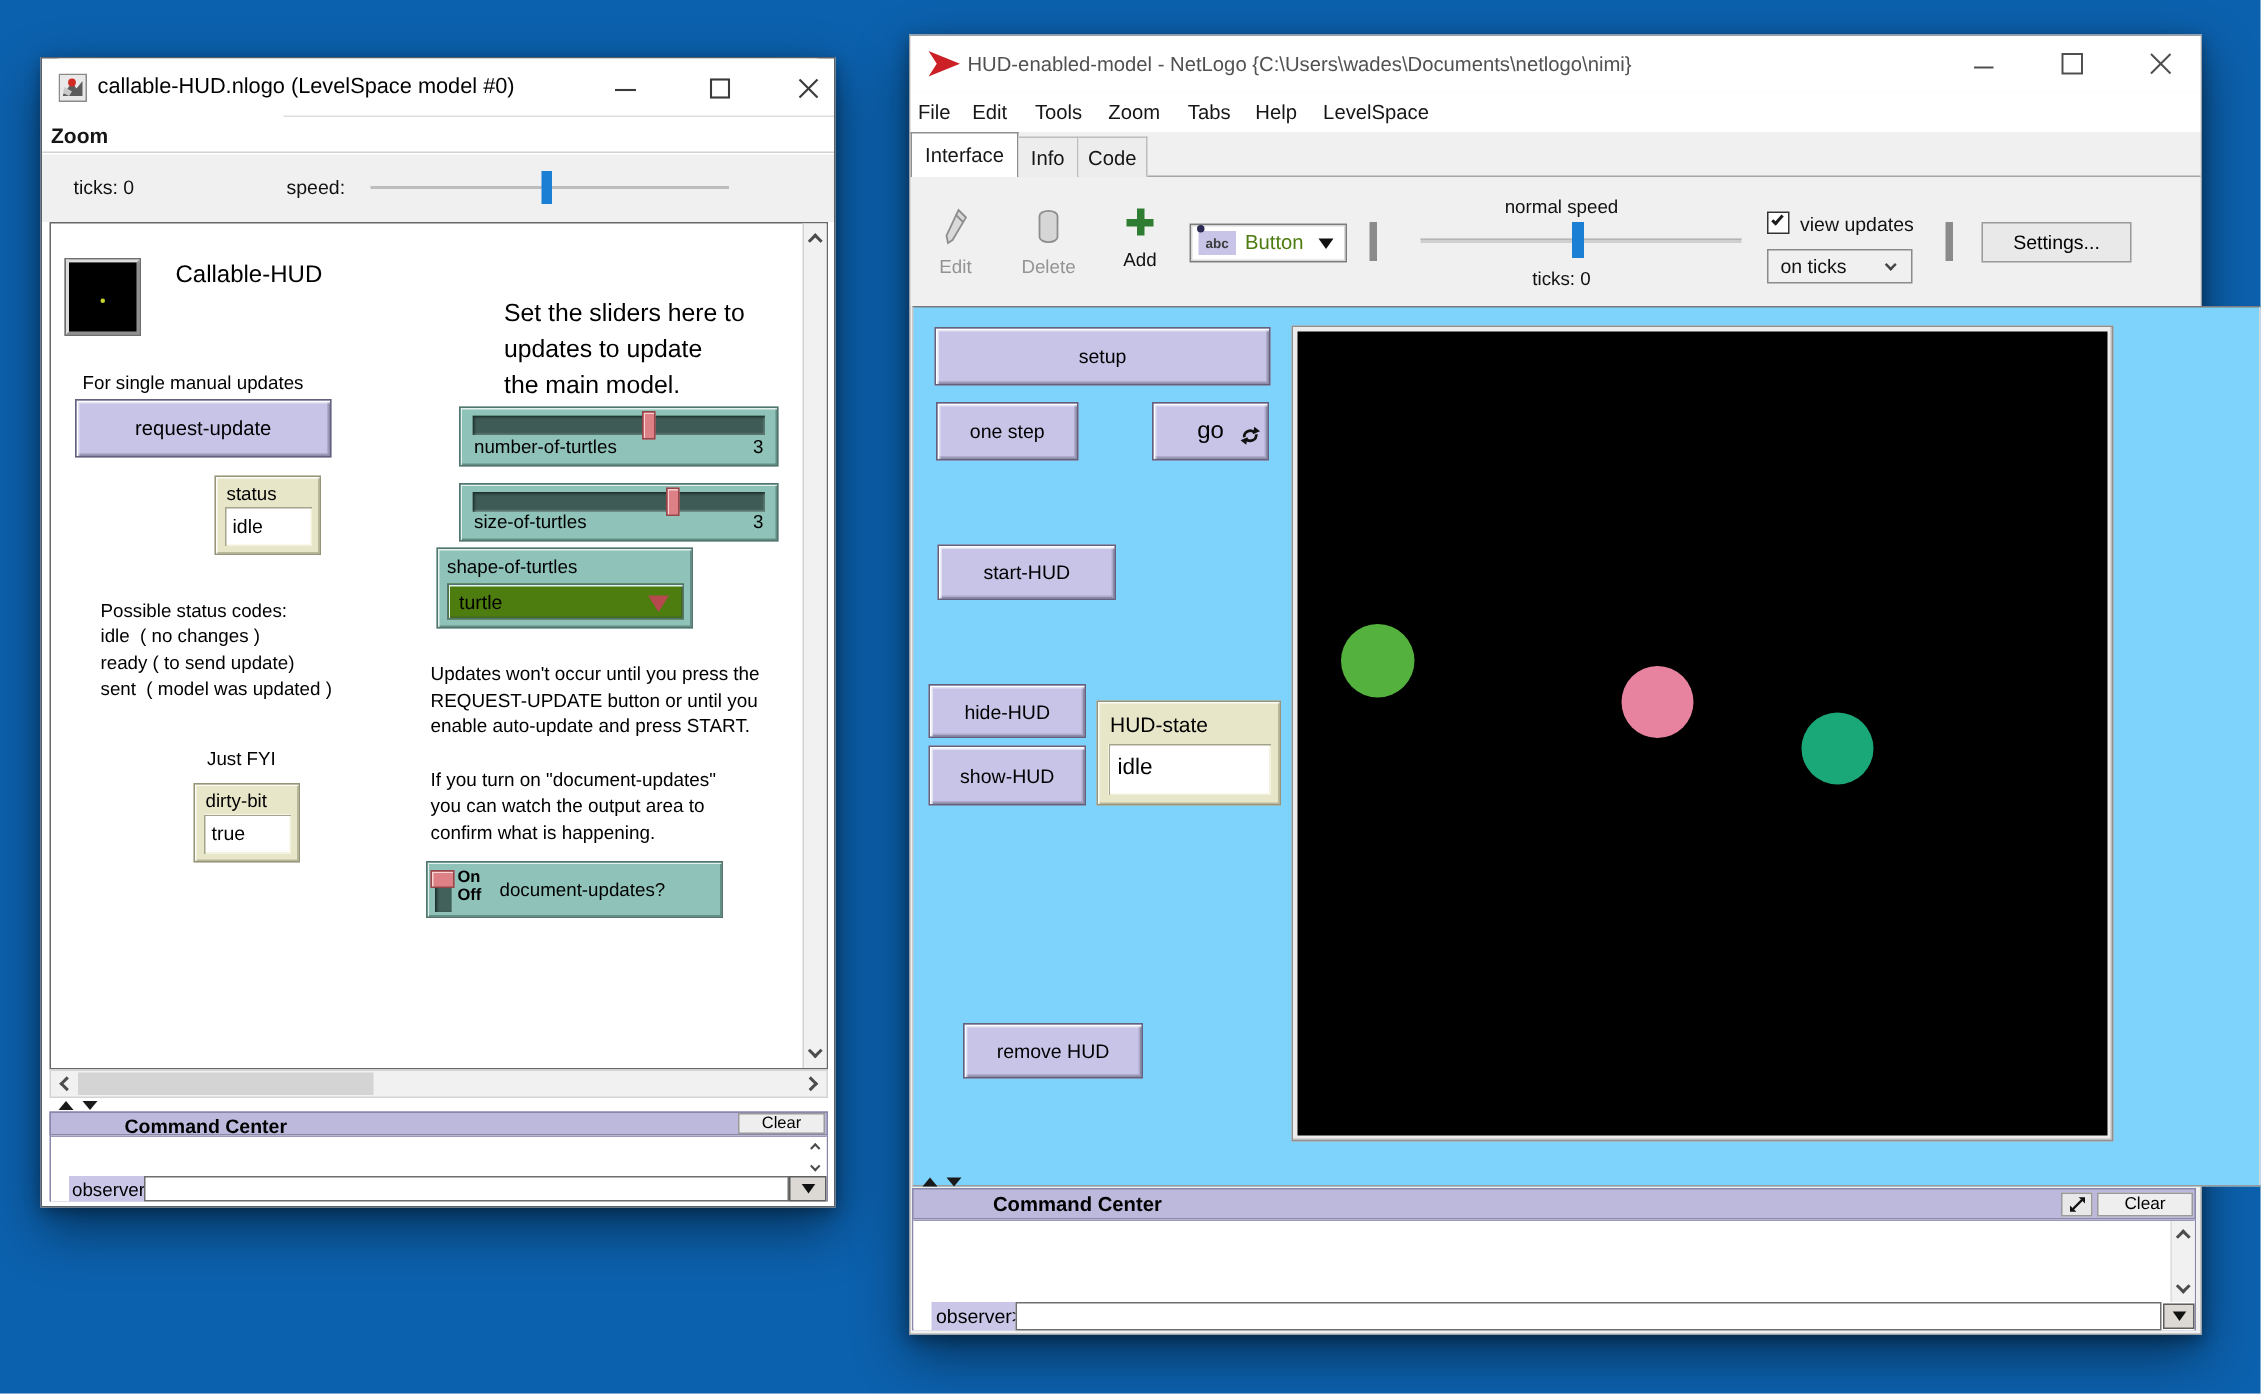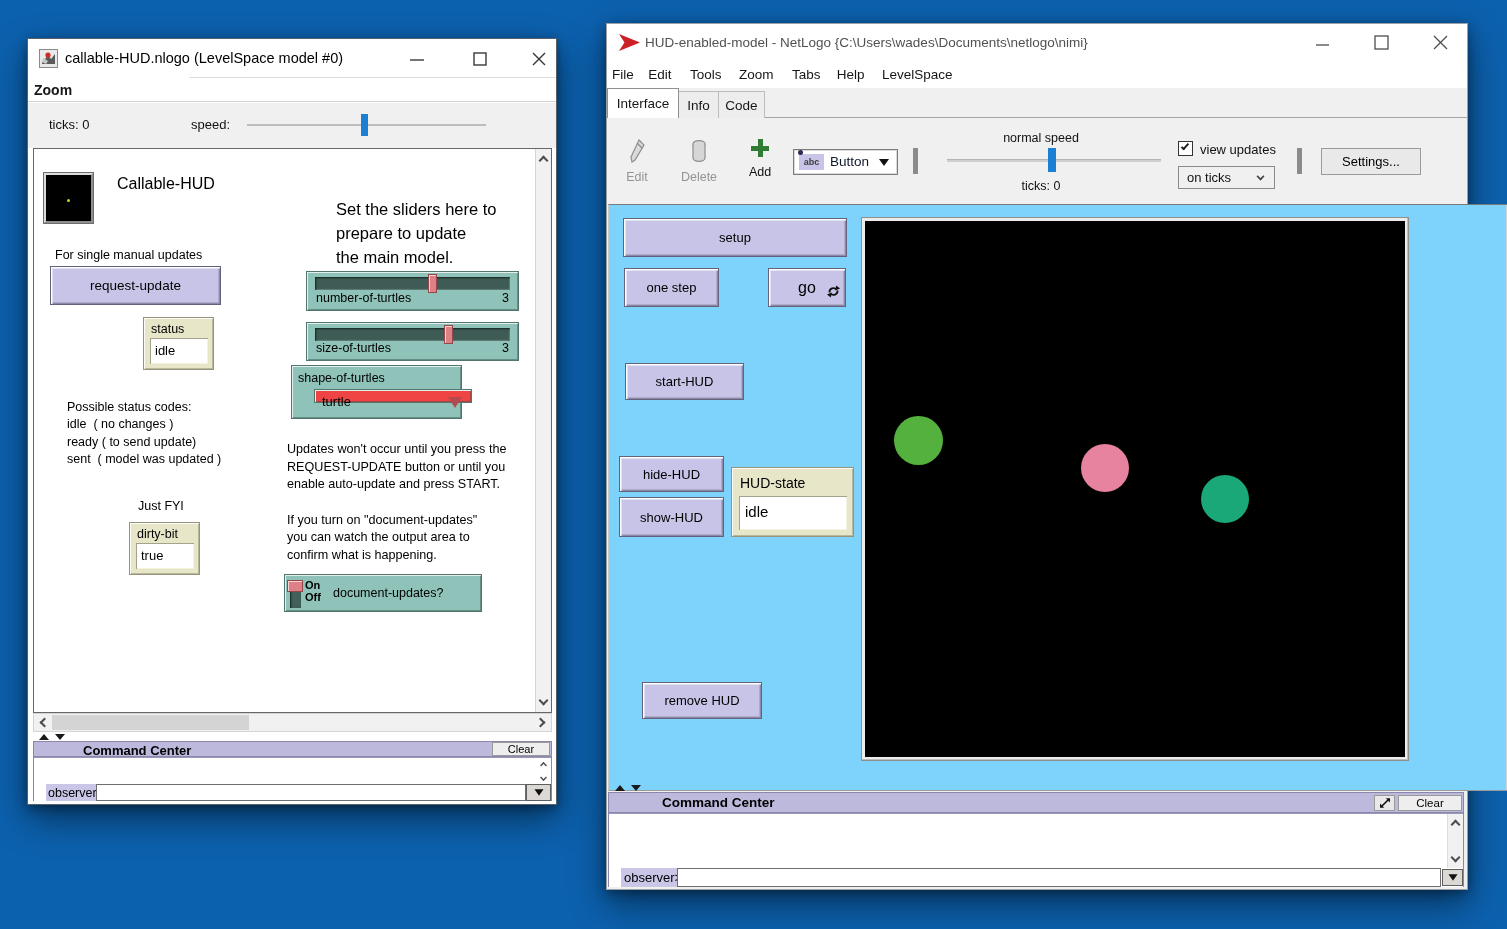--- a/index.html
+++ b/index.html
@@ -142,21 +142,21 @@
 
       <div class="nl-mon" style="left:95px; top:373px; width:71px; height:53px;">
         <span class="mon-label" style="left:7px; top:4px; font-size:12.5px;">dirty-bit</span>
         <div class="mon-value" style="left:6px; top:20px; width:58px; height:26px;">
           <span class="abs" style="left:5px; top:5px; font-size:13px;">true</span>
         </div>
       </div>
 
       <div class="note-block" style="left:302px; top:48px; font-size:16.5px; line-height:24px;">
         <div>Set the sliders here to</div>
-        <div>prepare to update</div>
+        <div>updates to update</div>
         <div>the main model.</div>
       </div>
 
       <div class="nl-teal" style="left:272px; top:122px; width:213px; height:40px;">
         <div class="sl-track" style="left:8px; top:5px; right:8px; height:13px;"></div>
         <div class="sl-thumb" style="left:121px; top:2px; width:9px; height:19px;"></div>
         <div class="sl-row" style="left:9px; right:9px; bottom:5px; font-size:12.5px;">
           <span>number-of-turtles</span>
           <span>3</span>
         </div>
@@ -166,21 +166,21 @@
         <div class="sl-track" style="left:8px; top:5px; right:8px; height:13px;"></div>
         <div class="sl-thumb" style="left:137px; top:2px; width:9px; height:19px;"></div>
         <div class="sl-row" style="left:9px; right:9px; bottom:5px; font-size:12.5px;">
           <span>size-of-turtles</span>
           <span>3</span>
         </div>
       </div>
 
       <div class="nl-teal" style="left:257px; top:216px; width:171px; height:54px;">
         <span class="abs" style="left:6px; top:5px; font-size:12.5px; color:#000;">shape-of-turtles</span>
-        <div class="abs" style="left:6px; top:23px; width:158px; height:14px; background:#ef4444; border:1px solid #54756d; box-shadow:inset 1px 1px 0 #e3f2ee, inset -1px -1px 0 rgba(47,77,70,.4);margin-left:16px;">
+        <div class="abs" style="left:6px; top:23px; width:158px; height:24px; background:#4d7c0f; border:1px solid #54756d; box-shadow:inset 1px 1px 0 #e3f2ee, inset -1px -1px 0 rgba(47,77,70,.4);">
           <span class="abs" style="left:7px; top:4px; font-size:13px; color:#000;">turtle</span>
           <span class="abs" style="right:9px; top:7px; width:0; height:0; border-left:7px solid transparent; border-right:7px solid transparent; border-top:11px solid #b5494d;"></span>
         </div>
       </div>
 
       <div class="note-block" style="left:253px; top:292px; font-size:12.6px; line-height:17.7px;">
         <div>Updates won't occur until you press the</div>
         <div>REQUEST-UPDATE button or until you</div>
         <div>enable auto-update and press START.</div>
       </div>
@@ -312,21 +312,21 @@
         <span style="position:absolute; left:7px; top:0; width:5px; height:18px; background:#2e7d32;"></span>
       </span>
       <div style="font-size:12.5px; color:#111; margin-top:4px;">Add</div>
     </div>
 
     <div class="abs" style="left:186px; top:31px; width:105px; height:26px; background:#fff; border:1px solid #7c7c7c; box-shadow:0 0 0 1px #d9d9d9 inset;">
       <span class="abs" style="left:5px; top:4px; width:25px; height:16px; background:#c7c4e7; font-size:9px; font-weight:700; color:#3c3c3c; text-align:center; line-height:16px;">
         <span>abc</span>
         <span class="abs" style="left:-1px; top:-4px; width:5px; height:5px; background:#2a2a52; border-radius:50%;"></span>
       </span>
-      <span class="abs" style="left:36px; top:4px; font-size:13.5px; color:#0f172a;">Button</span>
+      <span class="abs" style="left:36px; top:4px; font-size:13.5px; color:#4d7c0f;">Button</span>
       <span class="abs tri-down" style="right:8px; top:9px;"></span>
     </div>
     <div class="sep-bar" style="left:306px; top:30px; width:5px; height:26px;"></div>
 
     <div class="abs" style="left:340px; top:13px; width:188px; text-align:center; font-size:12.5px; color:#111;">normal speed</div>
     <div class="abs" style="left:340px; top:41px; width:214px; height:3px; background:#cfcfcf; border-top:1px solid #b5b5b5;"></div>
     <div class="abs" style="left:441px; top:30px; width:8px; height:24px; background:#1b7fd4;"></div>
     <div class="abs" style="left:340px; top:61px; width:188px; text-align:center; font-size:12.5px; color:#111;">ticks: 0</div>
 
     <span class="abs" style="left:571px; top:23px; width:15px; height:15px; background:#fff; border:1.5px solid #333;">

